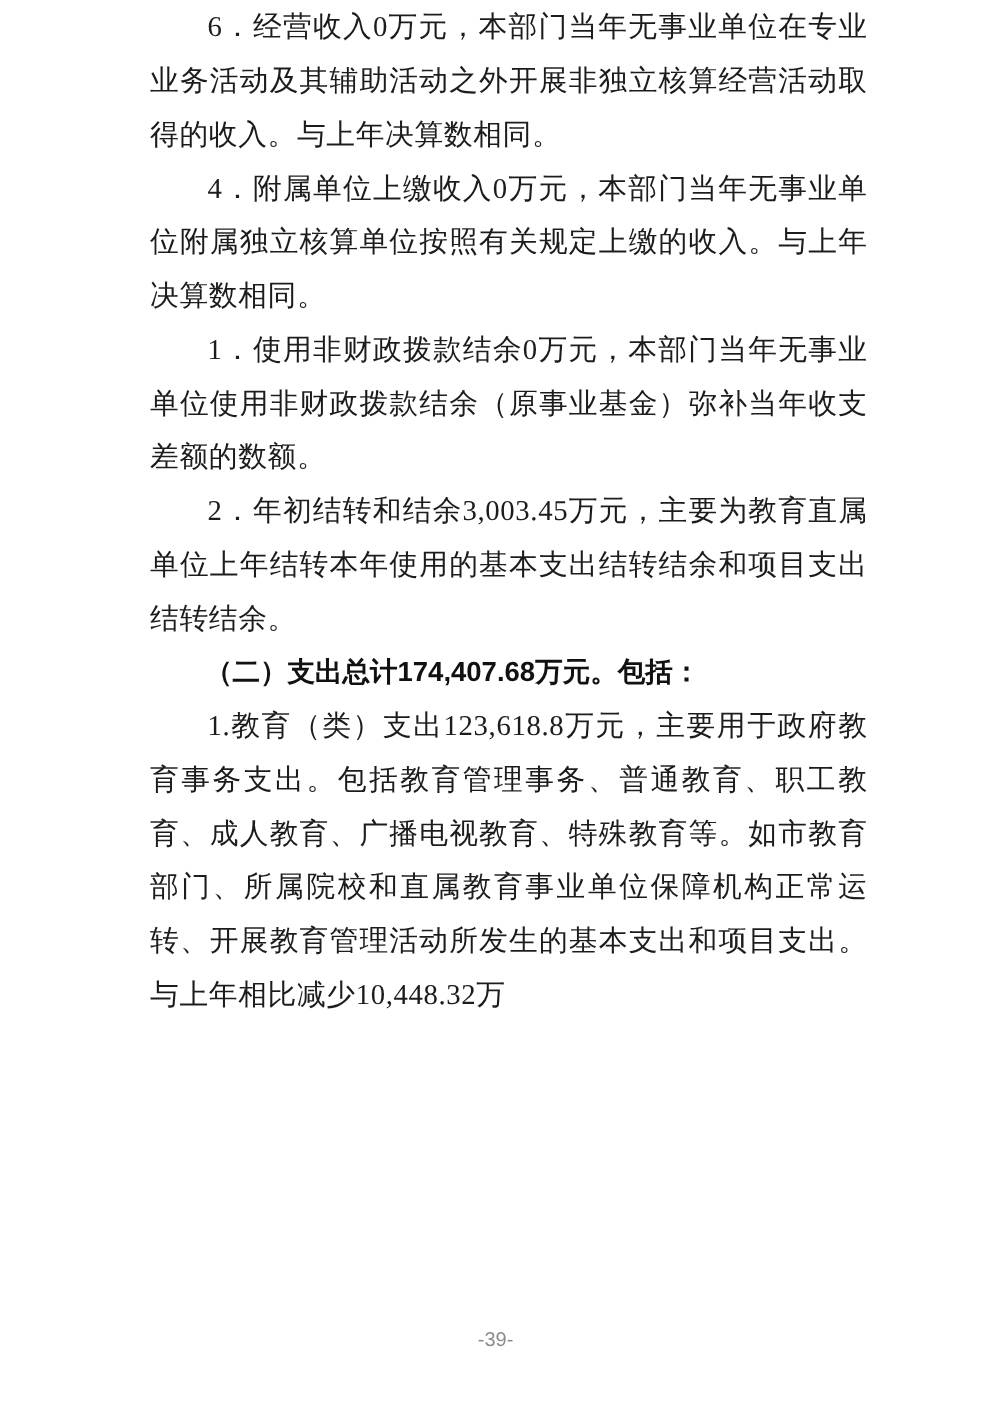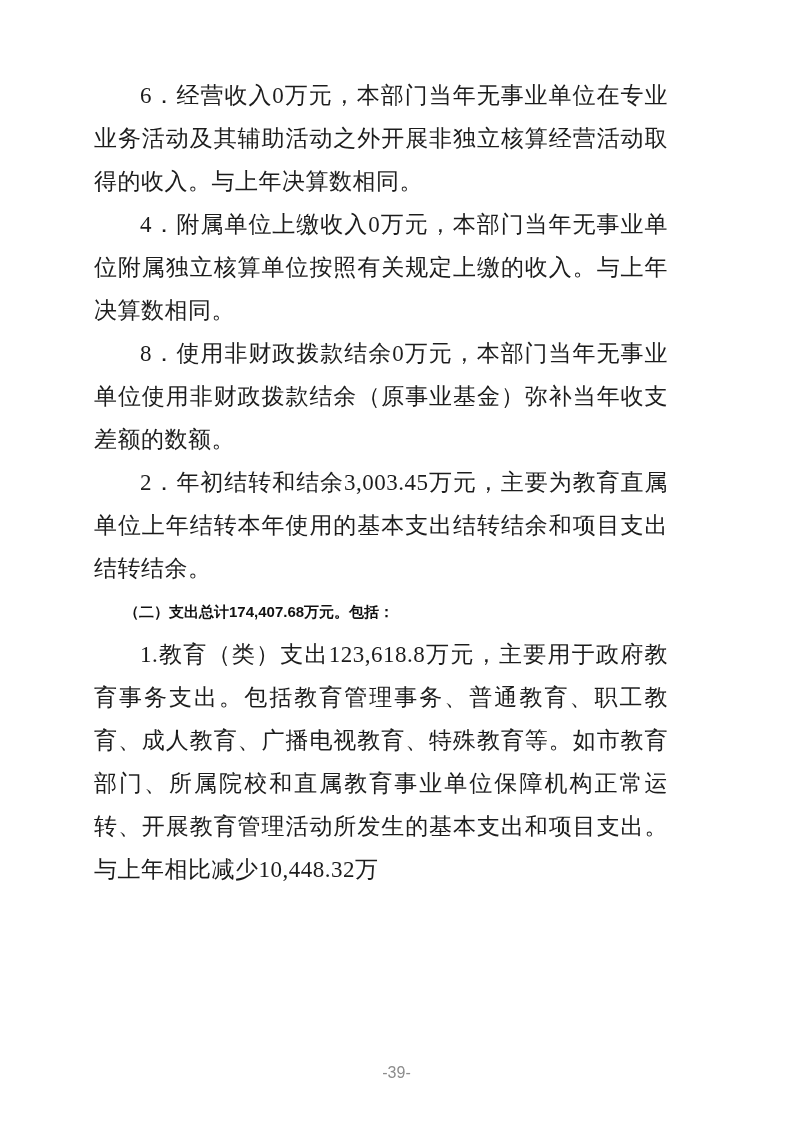--- a/index.html
+++ b/index.html
@@ -12,35 +12,34 @@
     width: 793px;
     height: 1122px;
     background: #ffffff;
     overflow: hidden;
     font-family: "Liberation Serif", serif;
     color: #1c1c1c;
   }
   .content {
     box-sizing: content-box;
     width: 574px;
-    margin-left: 94px;
-    padding-top: 74px;
+    margin-left: 120px;
   }
   .body-para {
     margin: 0;
     font-size: 23px;
     line-height: 43px;
     text-align: justify;
     text-indent: 2em;
     font-family: "Liberation Serif", serif;
     letter-spacing: 0.5px;
   }
   .section-heading {
     margin: 0;
-    font-size: 15px;
+    font-size: 22px;
     line-height: 43px;
     font-weight: bold;
     text-indent: 2em;
     font-family: "Liberation Sans", sans-serif;
     color: #111111;
   }
   .page-number {
     position: absolute;
     bottom: 40px;
     left: 0;
@@ -52,19 +51,19 @@
     font-family: "Liberation Sans", sans-serif;
   }
 </style>
 </head>
 <body>
 
 <div class="page">
   <div class="content">
     <p class="body-para">6．经营收入0万元，本部门当年无事业单位在专业业务活动及其辅助活动之外开展非独立核算经营活动取得的收入。与上年决算数相同。</p>
     <p class="body-para">4．附属单位上缴收入0万元，本部门当年无事业单位附属独立核算单位按照有关规定上缴的收入。与上年决算数相同。</p>
-    <p class="body-para">8．使用非财政拨款结余0万元，本部门当年无事业单位使用非财政拨款结余（原事业基金）弥补当年收支差额的数额。</p>
+    <p class="body-para">1．使用非财政拨款结余0万元，本部门当年无事业单位使用非财政拨款结余（原事业基金）弥补当年收支差额的数额。</p>
     <p class="body-para">2．年初结转和结余3,003.45万元，主要为教育直属单位上年结转本年使用的基本支出结转结余和项目支出结转结余。</p>
     <h3 class="section-heading">（二）支出总计174,407.68万元。包括：</h3>
     <p class="body-para">1.教育（类）支出123,618.8万元，主要用于政府教育事务支出。包括教育管理事务、普通教育、职工教育、成人教育、广播电视教育、特殊教育等。如市教育部门、所属院校和直属教育事业单位保障机构正常运转、开展教育管理活动所发生的基本支出和项目支出。与上年相比减少10,448.32万</p>
   </div>
   <div class="page-number">-39-</div>
 </div>
 
 </body></html>

